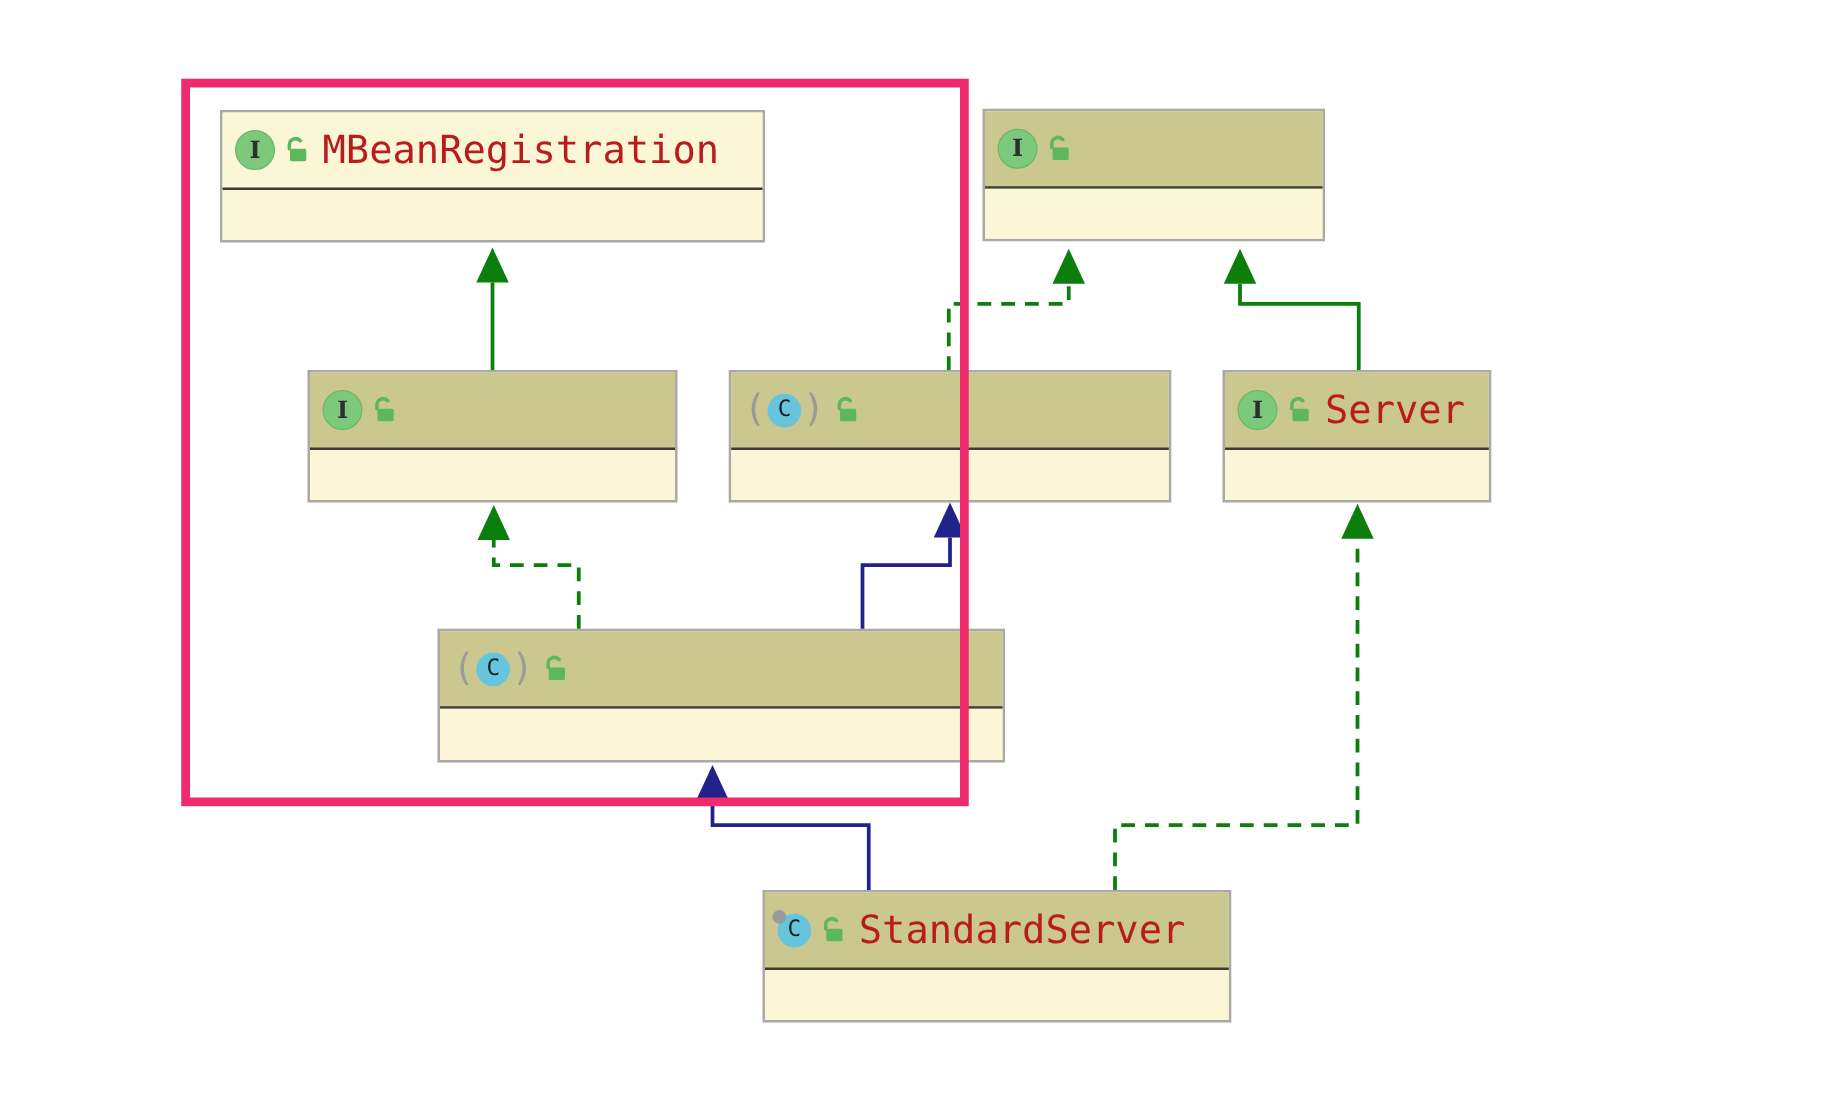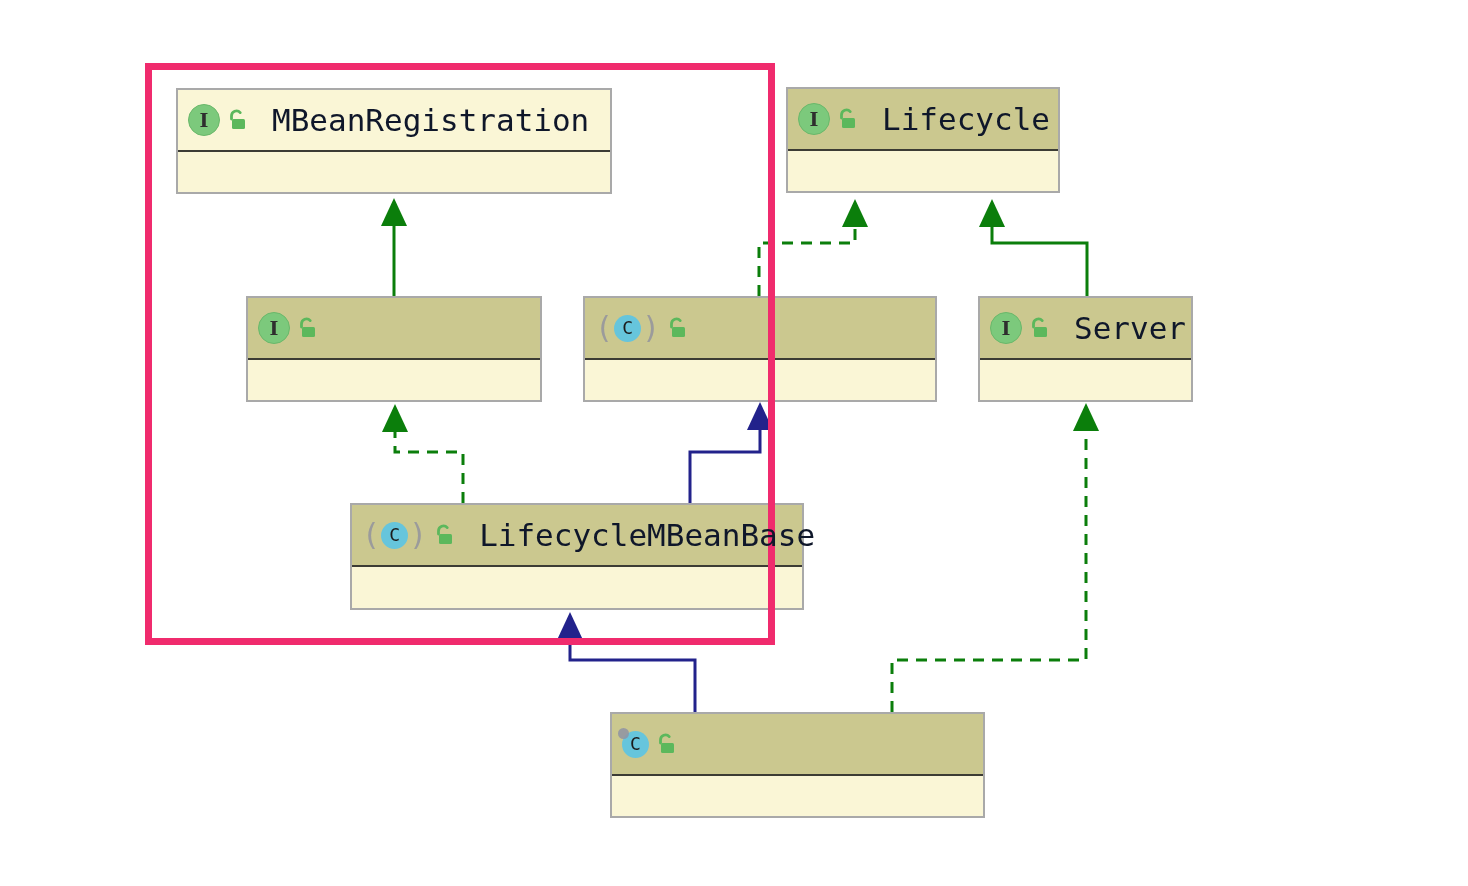--- a/index.html
+++ b/index.html
@@ -5,22 +5,22 @@
   html,body{margin:0;padding:0;background:#ffffff;}
   .canvas{position:relative;width:1468px;height:886px;background:#ffffff;overflow:hidden;
           font-family:"DejaVu Sans Mono", monospace;}
 
   
   .node{position:absolute;box-sizing:border-box;border:2px solid #A9A9A9;background:var(--panel-cream,#FAF6D6);}
   .hdr{height:60px;display:flex;align-items:center;gap:8px;padding:0 14px 0 10px;
        border-bottom:2px solid #3C3C34;background:var(--header-khaki,#CBC88F);}
   .hdr.cream{background:var(--panel-cream,#FAF6D6);}
   .bdy{height:40px;background:var(--panel-cream,#FAF6D6);}
-  .lbl{position:relative;z-index:6;margin-left:16px;font-size:31px;line-height:1;
-       color:#0f172a;white-space:nowrap;letter-spacing:0;}
+  .lbl{position:relative;z-index:6;margin-left:2px;font-size:31px;line-height:1;
+       color:#b91c1c;white-space:nowrap;letter-spacing:0;}
 
   
   .ic-iface{width:30px;height:30px;border-radius:50%;background:var(--interface-icon-green,#7CC97C);
             border:1px solid #6ab86a;display:inline-flex;align-items:center;justify-content:center;flex:0 0 auto;}
   .ic-iface .ic-letter{font-family:"DejaVu Serif", serif;font-size:19px;font-weight:600;color:#2e2e2e;line-height:1;}
 
   
   .ic-class{display:inline-flex;align-items:center;flex:0 0 auto;position:relative;}
   .ic-class.abstract::before{content:"(";color:#9b9b9b;font-size:30px;line-height:1;margin-right:1px;}
   .ic-class.abstract::after{content:")";color:#9b9b9b;font-size:30px;line-height:1;margin-left:1px;}
@@ -67,21 +67,20 @@
 
   <div class="node" style="left:786px;top:87px;width:274px;height:106px">
     <div class="hdr">
       <span class="ic-iface">
           <span class="ic-letter">I</span>
         </span>
       <svg class="ic-lock" width="20" height="22" viewBox="0 0 20 22">
         <path d="M3.5 10 V7 a5 5 0 0 1 8.7 -3.4" fill="none" stroke="var(--lock-green,#5CB85C)" stroke-width="2.8" stroke-linecap="round"></path>
         <rect x="4" y="10" width="13" height="10" rx="1.5" fill="var(--lock-green,#5CB85C)"></rect>
       </svg>
-      <span class="lbl">Lifecycle</span>
     </div>
     <div class="bdy"></div>
   </div>
 
   <div class="node" style="left:246px;top:296px;width:296px;height:106px">
     <div class="hdr">
       <span class="ic-iface">
           <span class="ic-letter">I</span>
         </span>
       <svg class="ic-lock" width="20" height="22" viewBox="0 0 20 22">
@@ -125,37 +124,37 @@
     <div class="hdr">
       <span class="ic-class abstract">
           <span class="ball">
             <span class="ic-letter">C</span>
           </span>
         </span>
       <svg class="ic-lock" width="20" height="22" viewBox="0 0 20 22">
         <path d="M3.5 10 V7 a5 5 0 0 1 8.7 -3.4" fill="none" stroke="var(--lock-green,#5CB85C)" stroke-width="2.8" stroke-linecap="round"></path>
         <rect x="4" y="10" width="13" height="10" rx="1.5" fill="var(--lock-green,#5CB85C)"></rect>
       </svg>
-      <span class="lbl">LifecycleMBeanBase</span>
     </div>
     <div class="bdy"></div>
   </div>
 
   <div class="node" style="left:610px;top:712px;width:375px;height:106px">
     <div class="hdr">
       <span class="ic-class">
           <span class="dot"></span>
           <span class="ball">
             <span class="ic-letter">C</span>
           </span>
         </span>
       <svg class="ic-lock" width="20" height="22" viewBox="0 0 20 22">
         <path d="M3.5 10 V7 a5 5 0 0 1 8.7 -3.4" fill="none" stroke="var(--lock-green,#5CB85C)" stroke-width="2.8" stroke-linecap="round"></path>
         <rect x="4" y="10" width="13" height="10" rx="1.5" fill="var(--lock-green,#5CB85C)"></rect>
       </svg>
+      <span class="lbl">StandardServer</span>
     </div>
     <div class="bdy"></div>
   </div>
 
   <svg class="edges" width="1468" height="886" viewBox="0 0 1468 886">
 
     <path class="e green solid" d="M394 296 L394 226"></path>
     <polygon class="a green" points="394,198 381,226 407,226"></polygon>
 
     <path class="e green dashed" d="M759 296 L759 243 L855 243 L855 227"></path>

